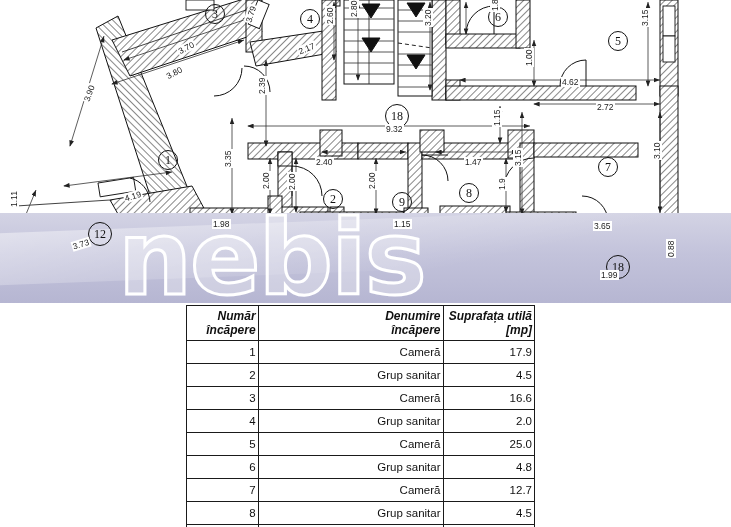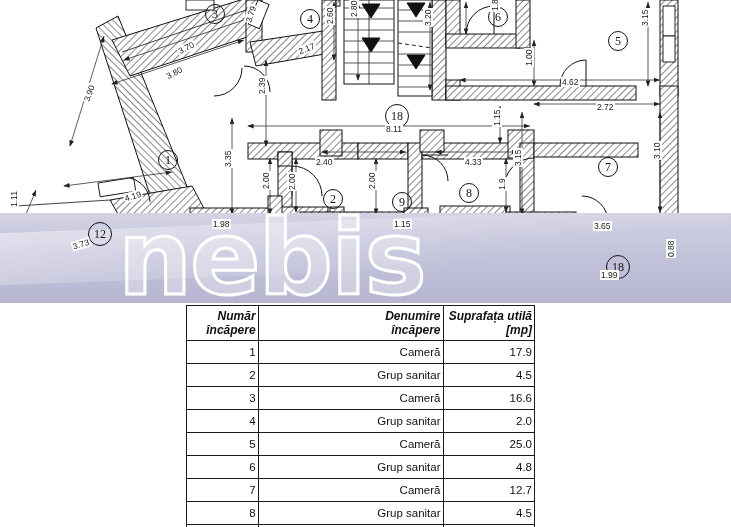--- a/index.html
+++ b/index.html
@@ -238,25 +238,25 @@
       <div style="position: absolute; left: 298px; top: 47px; font-family: &quot;Liberation Sans&quot;, sans-serif; font-size: 8.5px; color: rgb(34, 34, 34); background: rgb(255, 255, 255); padding: 0px 1px; white-space: nowrap; transform: rotate(-22deg); transform-origin: left center;">2.17</div>
       <div style="position: absolute; left: 262px; top: 90px; font-family: &quot;Liberation Sans&quot;, sans-serif; font-size: 8.5px; color: rgb(34, 34, 34); background: rgb(255, 255, 255); padding: 0px 1px; white-space: nowrap; transform: rotate(-90deg); transform-origin: left center;">2.39</div>
       <div style="position: absolute; left: 330px; top: 20px; font-family: &quot;Liberation Sans&quot;, sans-serif; font-size: 8.5px; color: rgb(34, 34, 34); background: rgb(255, 255, 255); padding: 0px 1px; white-space: nowrap; transform: rotate(-90deg); transform-origin: left center;">2.60</div>
       <div style="position: absolute; left: 354px; top: 13px; font-family: &quot;Liberation Sans&quot;, sans-serif; font-size: 8.5px; color: rgb(34, 34, 34); background: rgb(255, 255, 255); padding: 0px 1px; white-space: nowrap; transform: rotate(-90deg); transform-origin: left center;">2.80</div>
       <div style="position: absolute; left: 428px; top: 22px; font-family: &quot;Liberation Sans&quot;, sans-serif; font-size: 8.5px; color: rgb(34, 34, 34); background: rgb(255, 255, 255); padding: 0px 1px; white-space: nowrap; transform: rotate(-90deg); transform-origin: left center;">3.20</div>
       <div style="position: absolute; left: 495px; top: 7px; font-family: &quot;Liberation Sans&quot;, sans-serif; font-size: 8.5px; color: rgb(34, 34, 34); background: rgb(255, 255, 255); padding: 0px 1px; white-space: nowrap; transform: rotate(-90deg); transform-origin: left center;">1.8</div>
       <div style="position: absolute; left: 529px; top: 62px; font-family: &quot;Liberation Sans&quot;, sans-serif; font-size: 8.5px; color: rgb(34, 34, 34); background: rgb(255, 255, 255); padding: 0px 1px; white-space: nowrap; transform: rotate(-90deg); transform-origin: left center;">1.00</div>
       <div style="position: absolute; left: 645px; top: 22px; font-family: &quot;Liberation Sans&quot;, sans-serif; font-size: 8.5px; color: rgb(34, 34, 34); background: rgb(255, 255, 255); padding: 0px 1px; white-space: nowrap; transform: rotate(-90deg); transform-origin: left center;">3.15</div>
       <div style="position: absolute; left: 561px; top: 77px; font-family: &quot;Liberation Sans&quot;, sans-serif; font-size: 8.5px; color: rgb(34, 34, 34); background: rgb(255, 255, 255); padding: 0px 1px; white-space: nowrap; transform: rotate(0deg); transform-origin: left center;">4.62</div>
       <div style="position: absolute; left: 596px; top: 102px; font-family: &quot;Liberation Sans&quot;, sans-serif; font-size: 8.5px; color: rgb(34, 34, 34); background: rgb(255, 255, 255); padding: 0px 1px; white-space: nowrap; transform: rotate(0deg); transform-origin: left center;">2.72</div>
-      <div style="position: absolute; left: 385px; top: 124px; font-family: &quot;Liberation Sans&quot;, sans-serif; font-size: 8.5px; color: rgb(34, 34, 34); background: rgb(255, 255, 255); padding: 0px 1px; white-space: nowrap; transform: rotate(0deg); transform-origin: left center;">8.11</div>
+      <div style="position: absolute; left: 385px; top: 124px; font-family: &quot;Liberation Sans&quot;, sans-serif; font-size: 8.5px; color: rgb(34, 34, 34); background: rgb(255, 255, 255); padding: 0px 1px; white-space: nowrap; transform: rotate(0deg); transform-origin: left center;">9.32</div>
       <div style="position: absolute; left: 497px; top: 122px; font-family: &quot;Liberation Sans&quot;, sans-serif; font-size: 8.5px; color: rgb(34, 34, 34); background: rgb(255, 255, 255); padding: 0px 1px; white-space: nowrap; transform: rotate(-90deg); transform-origin: left center;">1.15</div>
       <div style="position: absolute; left: 228px; top: 163px; font-family: &quot;Liberation Sans&quot;, sans-serif; font-size: 8.5px; color: rgb(34, 34, 34); background: rgb(255, 255, 255); padding: 0px 1px; white-space: nowrap; transform: rotate(-90deg); transform-origin: left center;">3.35</div>
       <div style="position: absolute; left: 315px; top: 157px; font-family: &quot;Liberation Sans&quot;, sans-serif; font-size: 8.5px; color: rgb(34, 34, 34); background: rgb(255, 255, 255); padding: 0px 1px; white-space: nowrap; transform: rotate(0deg); transform-origin: left center;">2.40</div>
-      <div style="position: absolute; left: 464px; top: 157px; font-family: &quot;Liberation Sans&quot;, sans-serif; font-size: 8.5px; color: rgb(34, 34, 34); background: rgb(255, 255, 255); padding: 0px 1px; white-space: nowrap; transform: rotate(0deg); transform-origin: left center;">4.33</div>
+      <div style="position: absolute; left: 464px; top: 157px; font-family: &quot;Liberation Sans&quot;, sans-serif; font-size: 8.5px; color: rgb(34, 34, 34); background: rgb(255, 255, 255); padding: 0px 1px; white-space: nowrap; transform: rotate(0deg); transform-origin: left center;">1.47</div>
       <div style="position: absolute; left: 518px; top: 162px; font-family: &quot;Liberation Sans&quot;, sans-serif; font-size: 8.5px; color: rgb(34, 34, 34); background: rgb(255, 255, 255); padding: 0px 1px; white-space: nowrap; transform: rotate(-90deg); transform-origin: left center;">3.15</div>
       <div style="position: absolute; left: 657px; top: 155px; font-family: &quot;Liberation Sans&quot;, sans-serif; font-size: 8.5px; color: rgb(34, 34, 34); background: rgb(255, 255, 255); padding: 0px 1px; white-space: nowrap; transform: rotate(-90deg); transform-origin: left center;">3.10</div>
       <div style="position: absolute; left: 266px; top: 185px; font-family: &quot;Liberation Sans&quot;, sans-serif; font-size: 8.5px; color: rgb(34, 34, 34); background: rgb(255, 255, 255); padding: 0px 1px; white-space: nowrap; transform: rotate(-90deg); transform-origin: left center;">2.00</div>
       <div style="position: absolute; left: 292px; top: 186px; font-family: &quot;Liberation Sans&quot;, sans-serif; font-size: 8.5px; color: rgb(34, 34, 34); background: rgb(255, 255, 255); padding: 0px 1px; white-space: nowrap; transform: rotate(-90deg); transform-origin: left center;">2.00</div>
       <div style="position: absolute; left: 372px; top: 185px; font-family: &quot;Liberation Sans&quot;, sans-serif; font-size: 8.5px; color: rgb(34, 34, 34); background: rgb(255, 255, 255); padding: 0px 1px; white-space: nowrap; transform: rotate(-90deg); transform-origin: left center;">2.00</div>
       <div style="position: absolute; left: 502px; top: 186px; font-family: &quot;Liberation Sans&quot;, sans-serif; font-size: 8.5px; color: rgb(34, 34, 34); background: rgb(255, 255, 255); padding: 0px 1px; white-space: nowrap; transform: rotate(-90deg); transform-origin: left center;">1.9</div>
       <div style="position: absolute; left: 124px; top: 194px; font-family: &quot;Liberation Sans&quot;, sans-serif; font-size: 8.5px; color: rgb(34, 34, 34); background: rgb(255, 255, 255); padding: 0px 1px; white-space: nowrap; transform: rotate(-17deg); transform-origin: left center;">4.19</div>
       <div style="position: absolute; left: 14px; top: 203px; font-family: &quot;Liberation Sans&quot;, sans-serif; font-size: 8.5px; color: rgb(34, 34, 34); background: rgb(255, 255, 255); padding: 0px 1px; white-space: nowrap; transform: rotate(-90deg); transform-origin: left center;">1.11</div>
       <div style="position: absolute; left: 212px; top: 219px; font-family: &quot;Liberation Sans&quot;, sans-serif; font-size: 8.5px; color: rgb(34, 34, 34); background: rgb(255, 255, 255); padding: 0px 1px; white-space: nowrap; transform: rotate(0deg); transform-origin: left center;">1.98</div>
       <div style="position: absolute; left: 393px; top: 219px; font-family: &quot;Liberation Sans&quot;, sans-serif; font-size: 8.5px; color: rgb(34, 34, 34); background: rgb(255, 255, 255); padding: 0px 1px; white-space: nowrap; transform: rotate(0deg); transform-origin: left center;">1.15</div>

